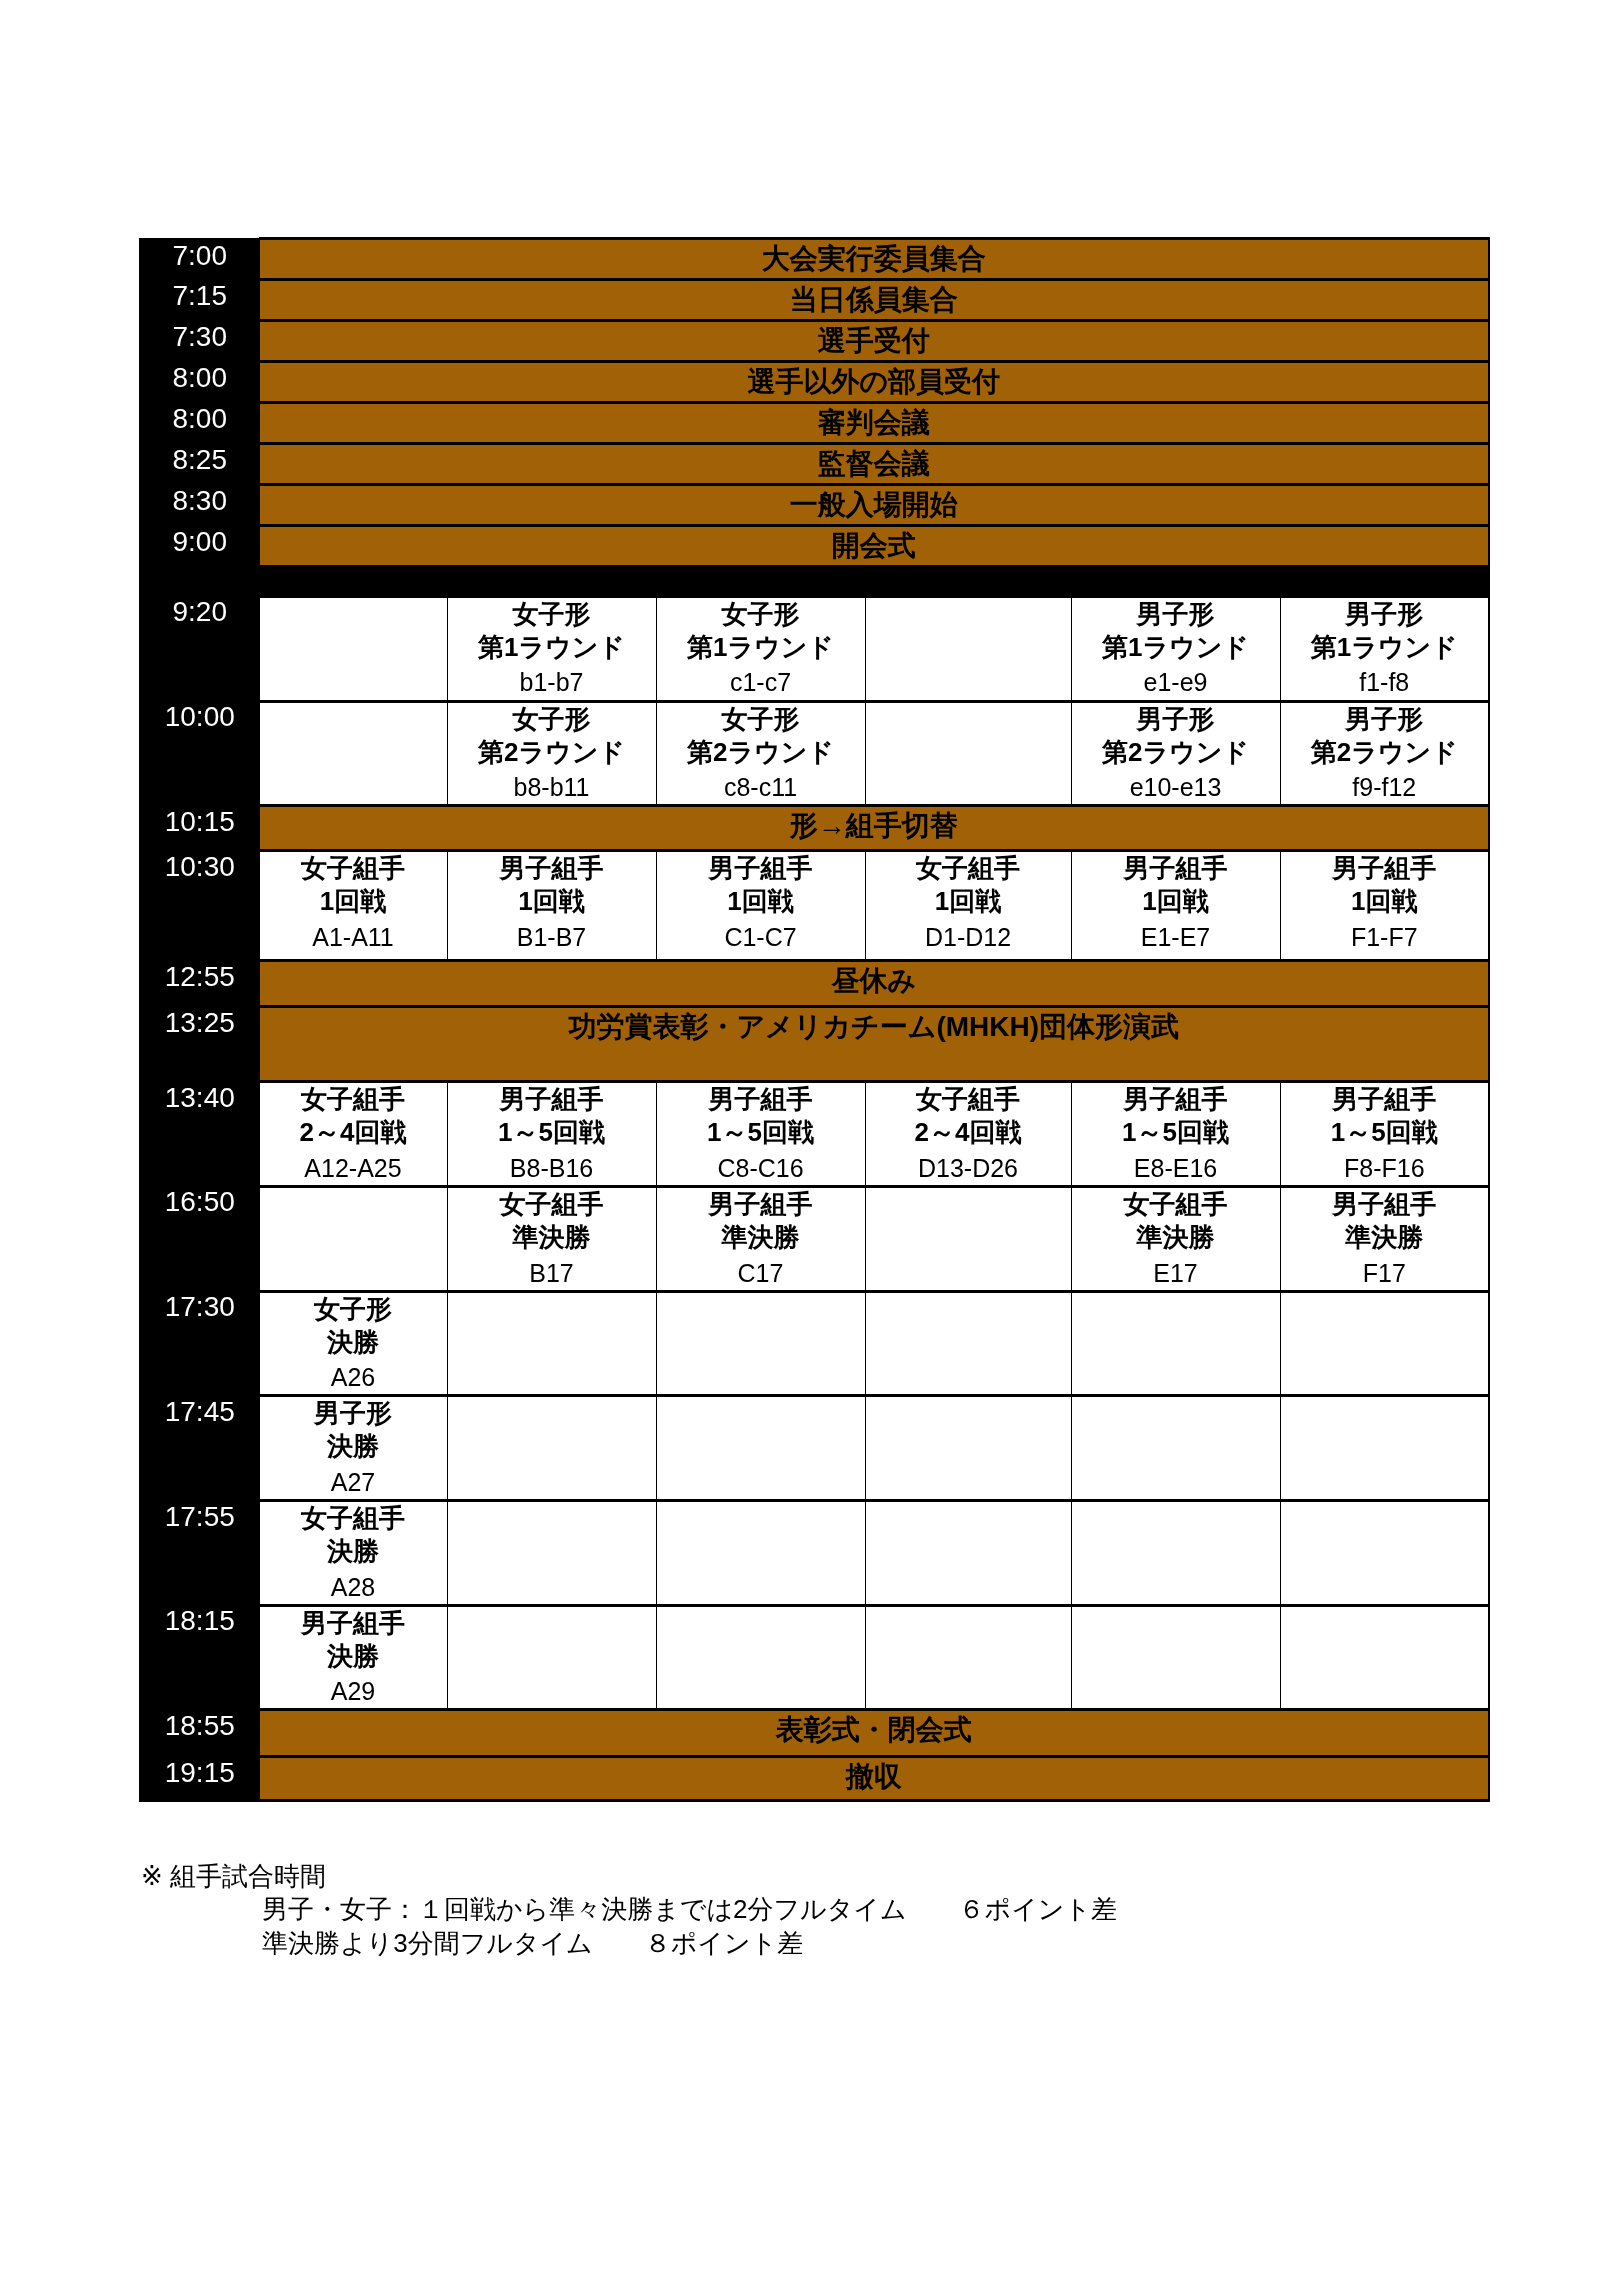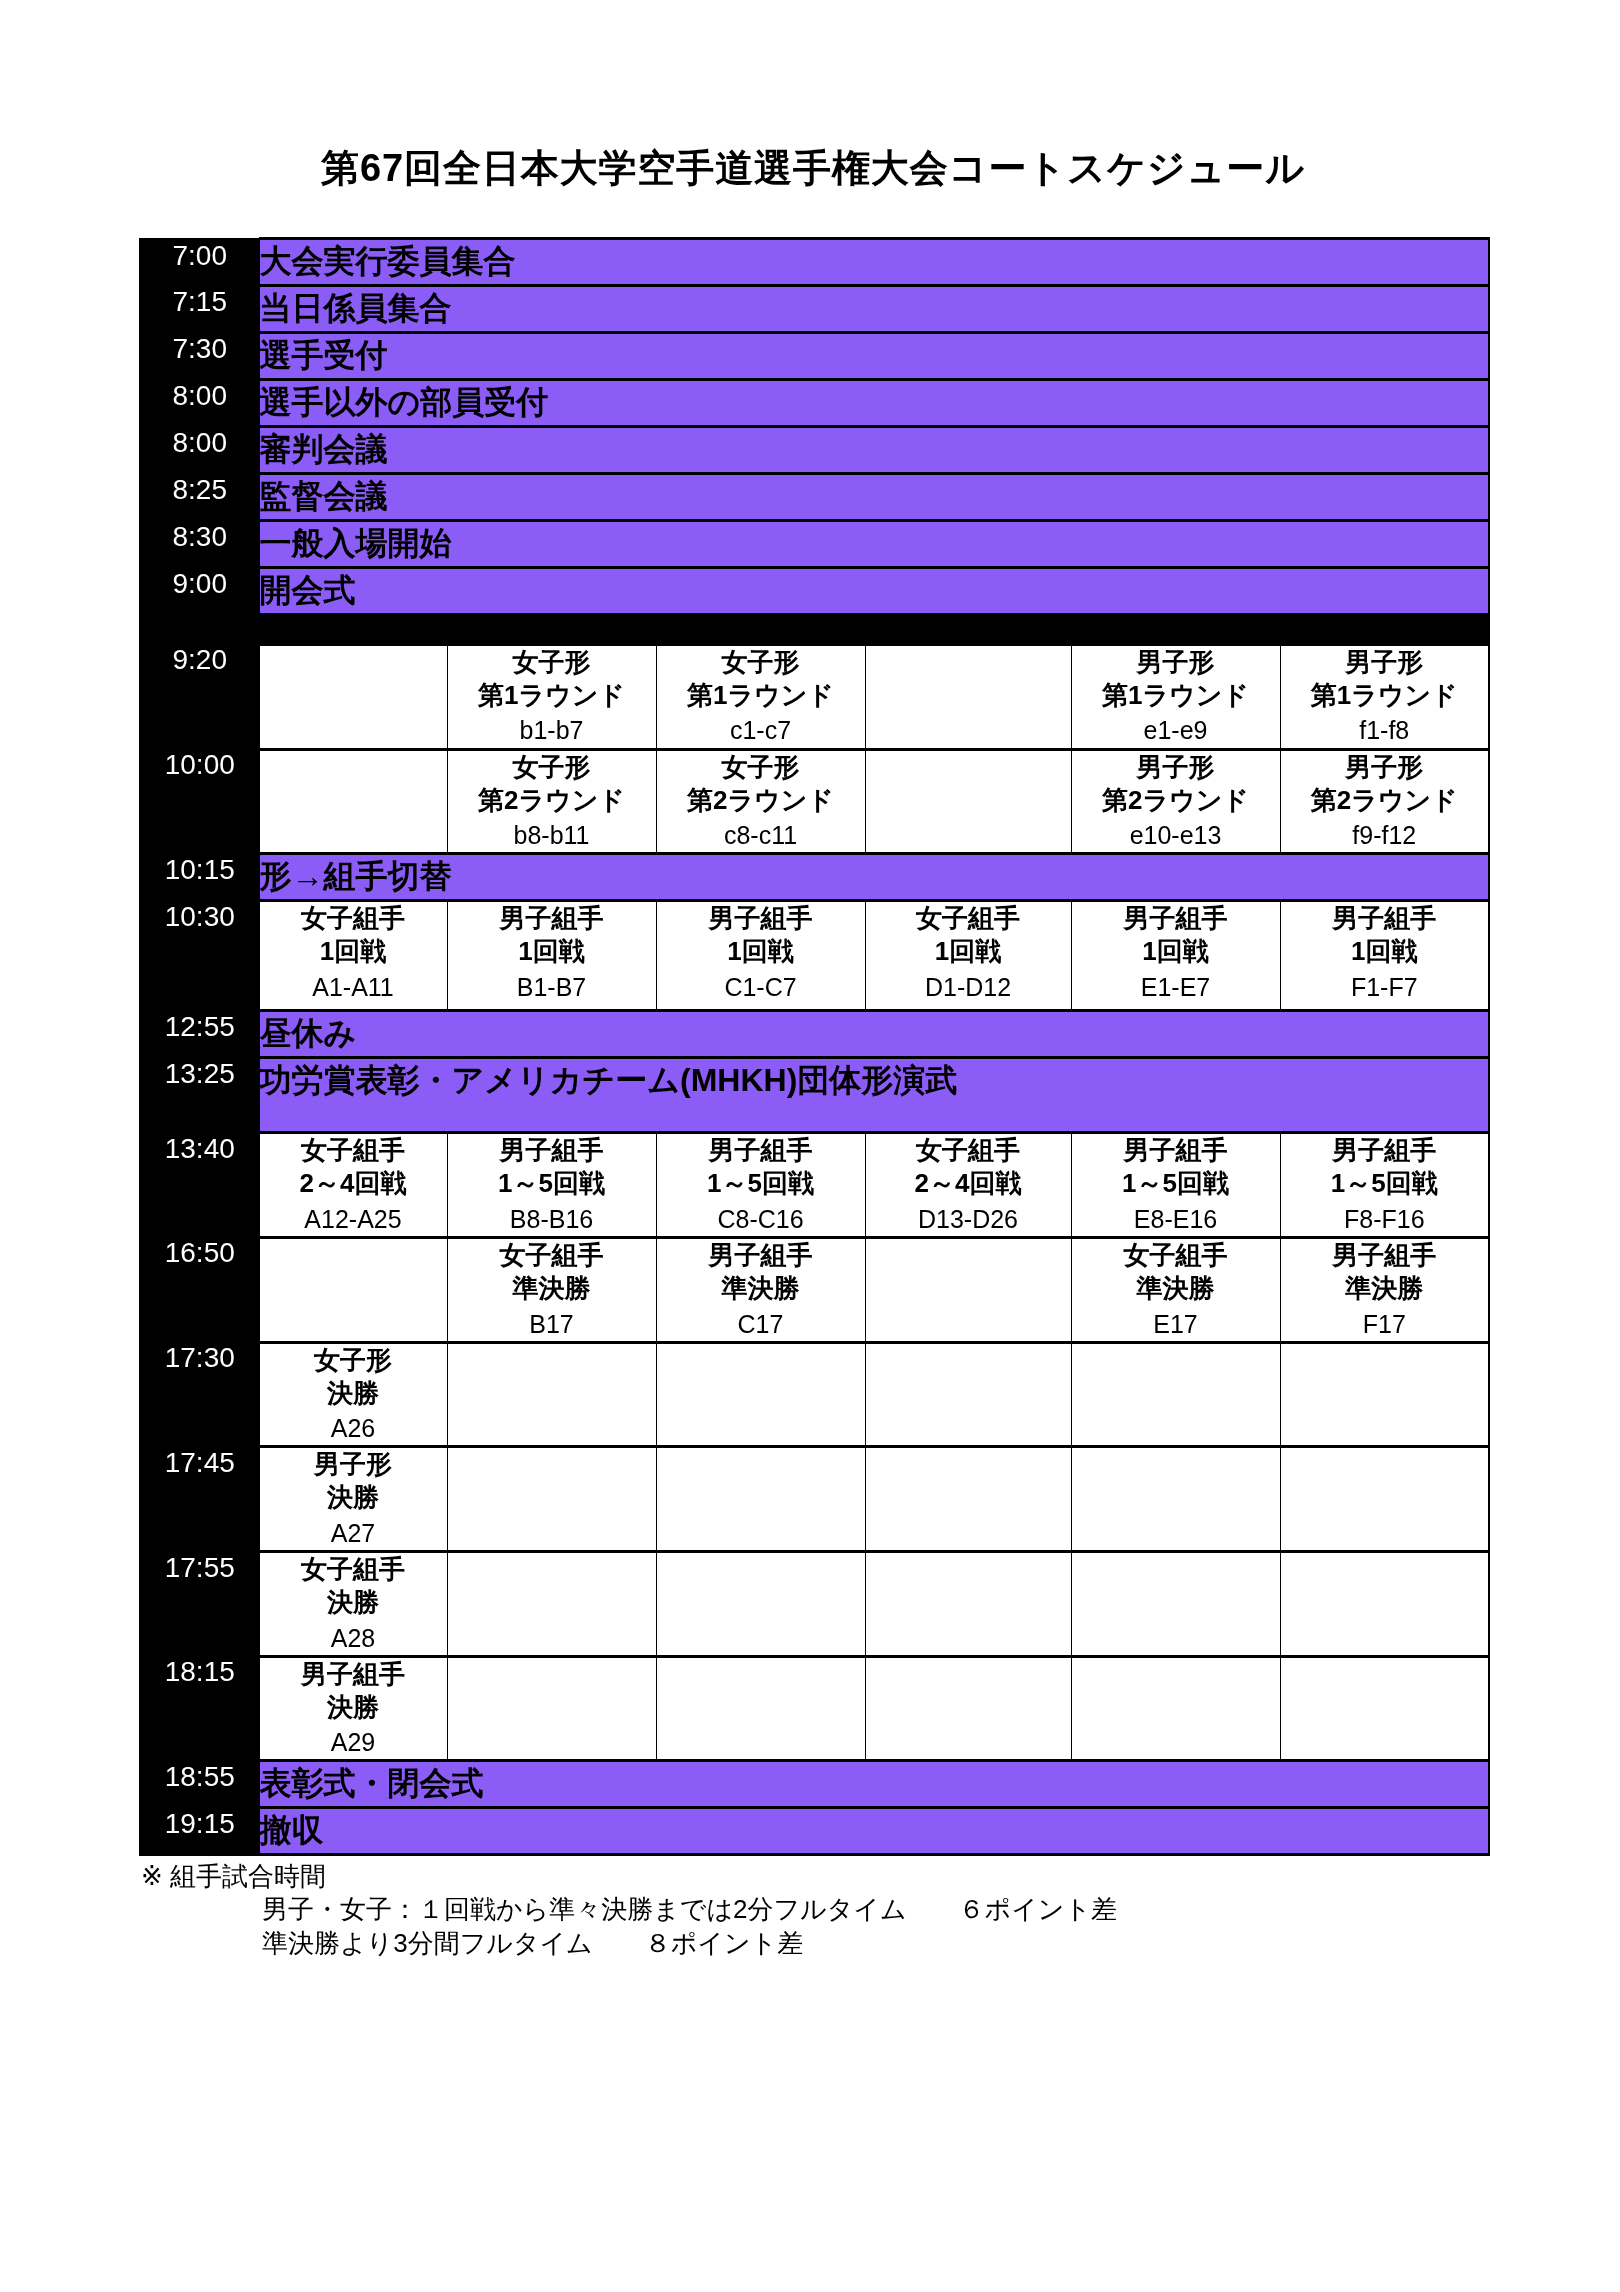--- a/index.html
+++ b/index.html
@@ -24,22 +24,22 @@
   }
   table.sched td { padding:0; vertical-align:top; overflow:hidden; }
 
   td.time {
     background:#000000; color:#ffffff;
     text-align:center; font-size:28px; font-weight:normal;
     padding-top:6.3px;
     border:0 solid #000000;
   }
   td.full {
-    background:#8b5cf6; text-align:left;
-    font-size:32px; font-weight:bold;
+    background:#a16207; text-align:center;
+    font-size:28px; font-weight:bold;
     padding-top:7.2px;
     border:1.8px solid #000000; border-top-width:3.6px; border-bottom-width:3.6px;
   }
   td.cell {
     background:#ffffff; text-align:center;
     padding-top:3.6px;
     border:1.8px solid #000000; border-top-width:3.6px; border-bottom-width:3.6px;
   }
   td.sepcell {
     background:#000000;
@@ -54,21 +54,20 @@
   }
   .note-line { position:absolute; font-size:26px; font-weight:normal; white-space:nowrap; }
   .note-line.n0 { left:262px; top:1892px; }
   .note-line.n1 { left:262px; top:1926px; }
 </style>
 </head>
 <body>
 
 <div class="page">
 
-  <div class="title">第67回全日本大学空手道選手権大会コートスケジュール</div>
 
   <div class="sched-wrap">
     <table class="sched">
       <colgroup>
           <col style="width: 119px;">
           <col style="width: 188px;">
           <col style="width: 209px;">
           <col style="width: 209px;">
           <col style="width: 206px;">
           <col style="width: 209px;">

